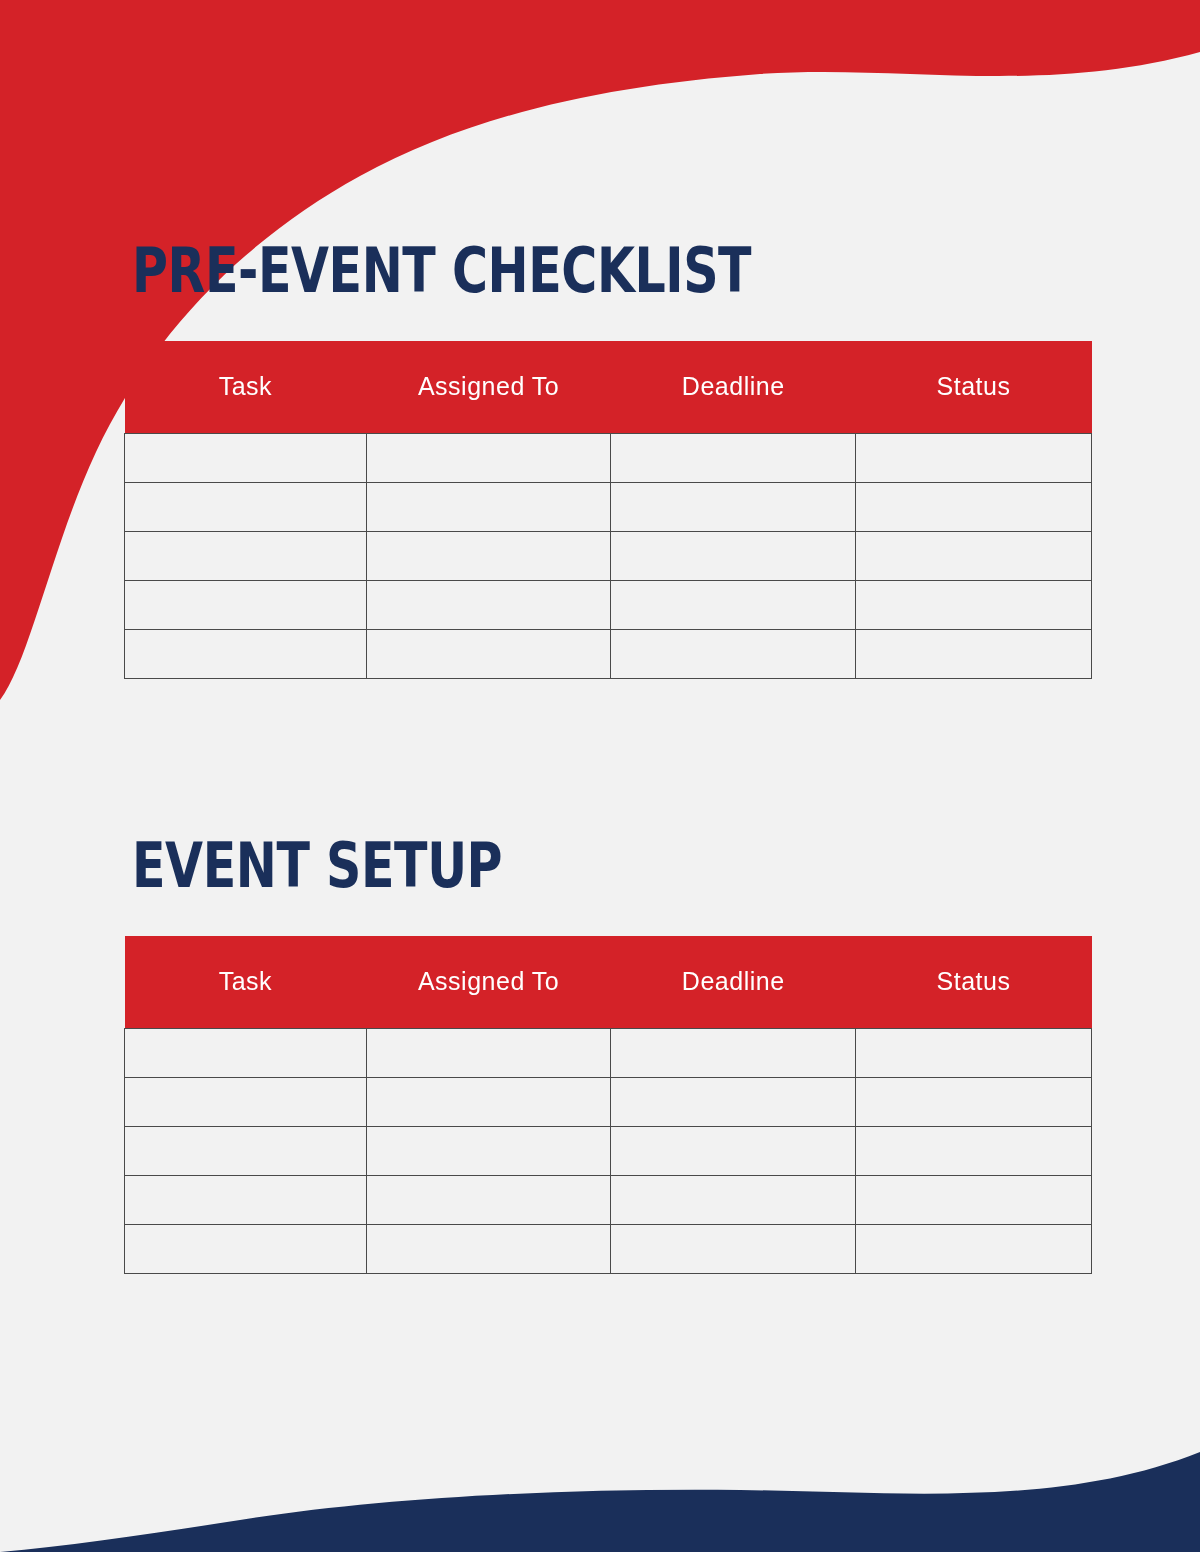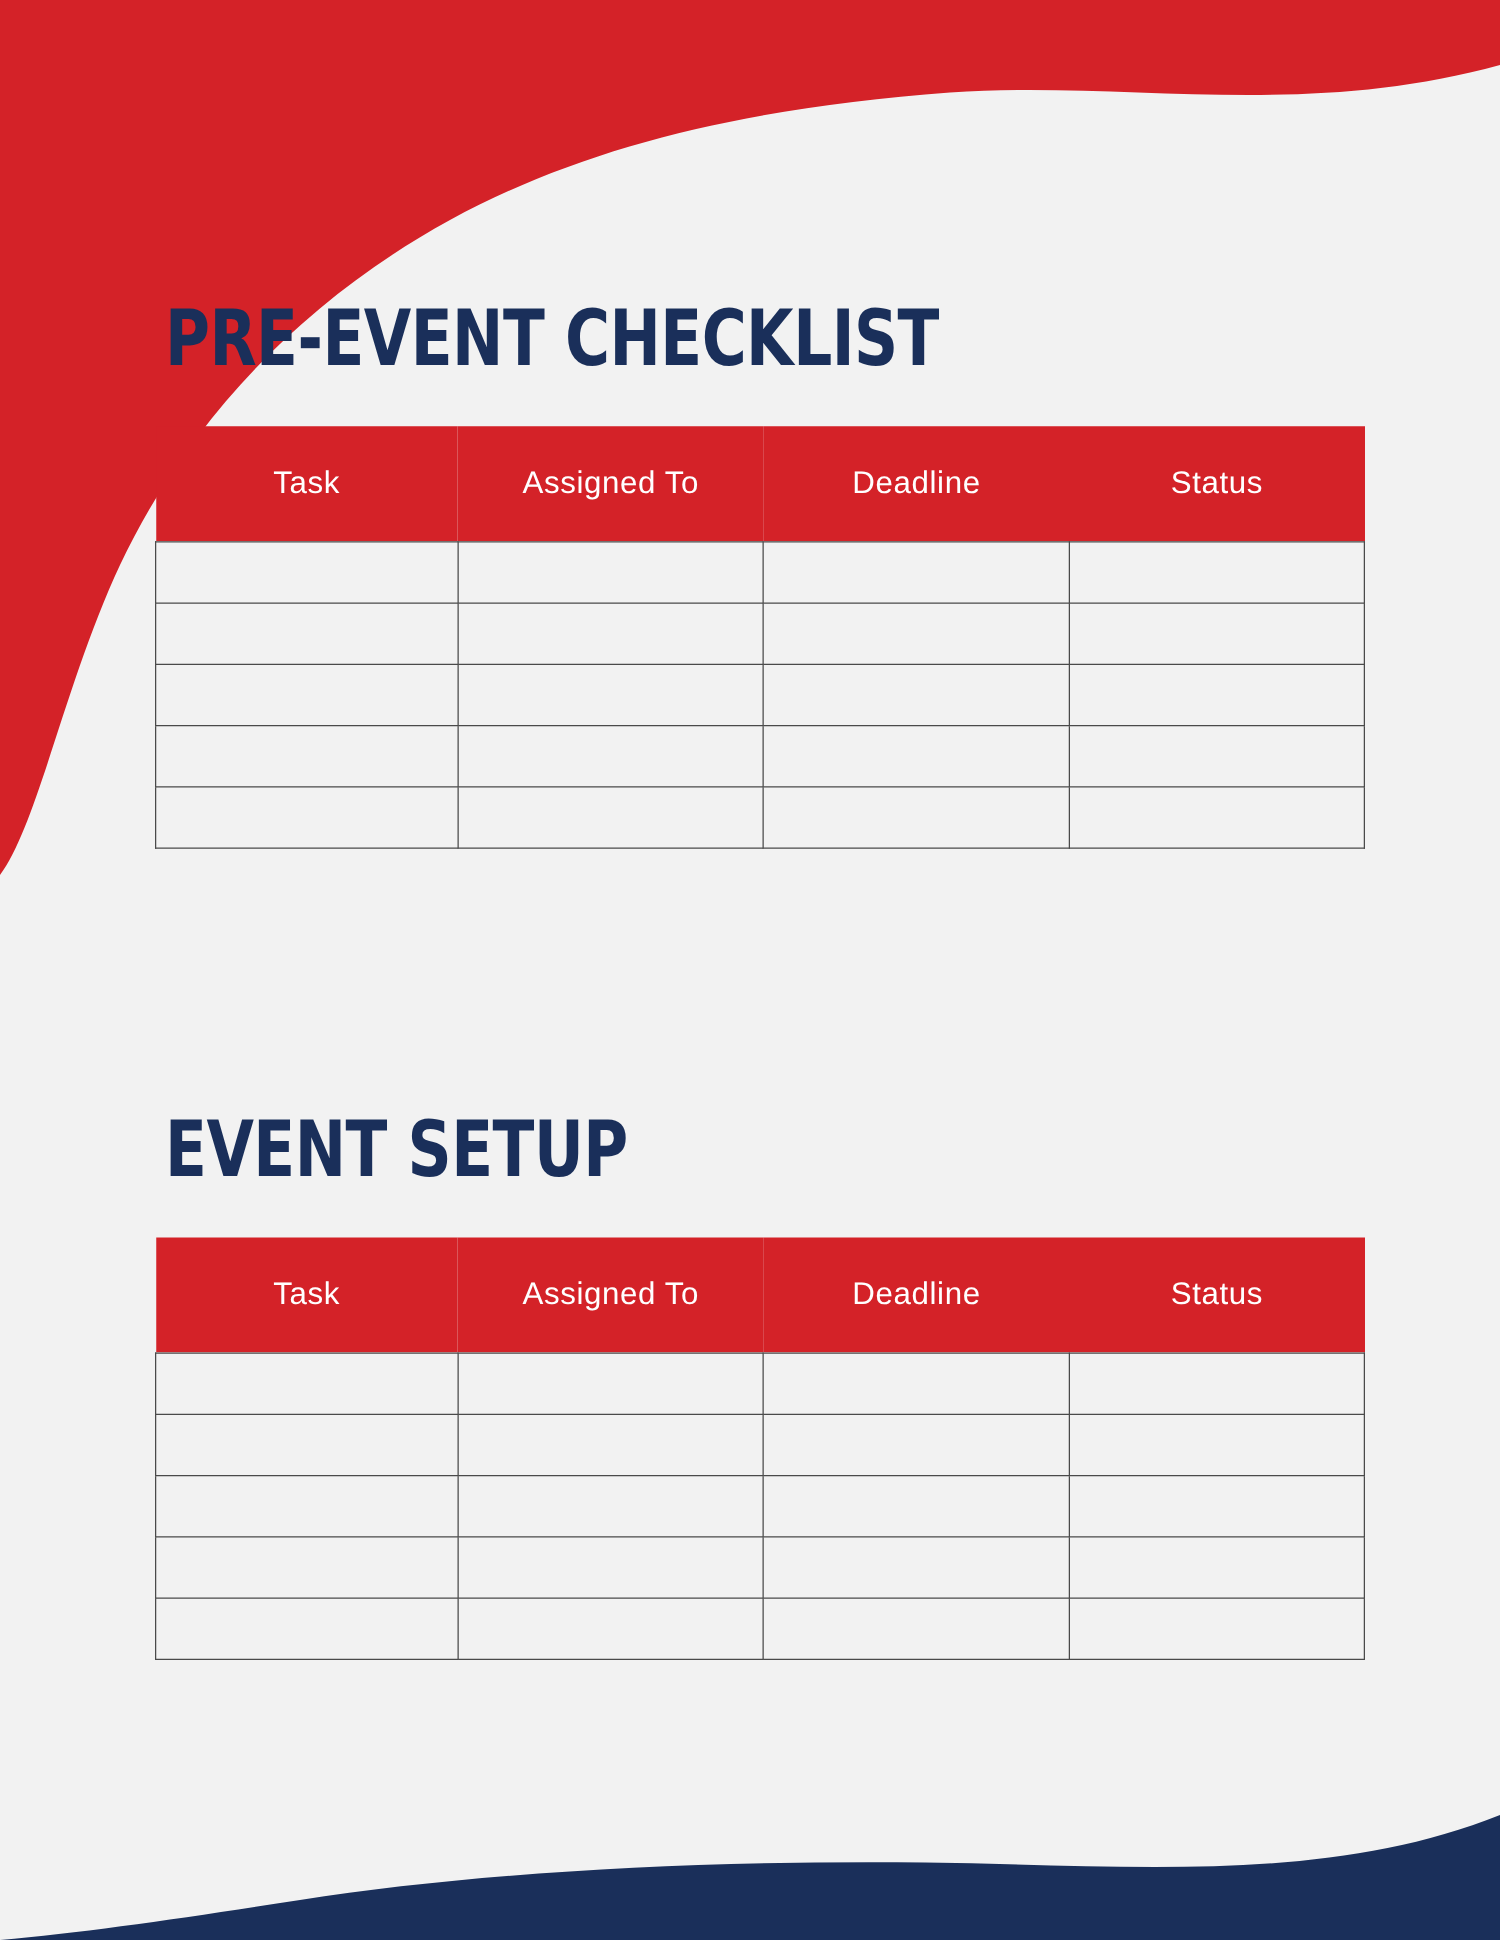--- a/index.html
+++ b/index.html
@@ -35,21 +35,21 @@
     pointer-events: none;
   }
 
   .section {
     position: absolute;
     left: 104px;
     width: 992px;
   }
 
   .section-pre { top: 238px; }
-  .section-setup { top: 887px; }
+  .section-setup { top: 833px; }
 
   .section-title {
     font-family: "DejaVu Sans Condensed", "Liberation Sans Narrow", "Liberation Sans", sans-serif;
     font-weight: bold;
     color: #1a2f5a;
     font-size: 62px;
     letter-spacing: -0.5px;
     line-height: 1.05;
     margin: 0 0 38px 28px;
     transform: scaleX(0.88);

